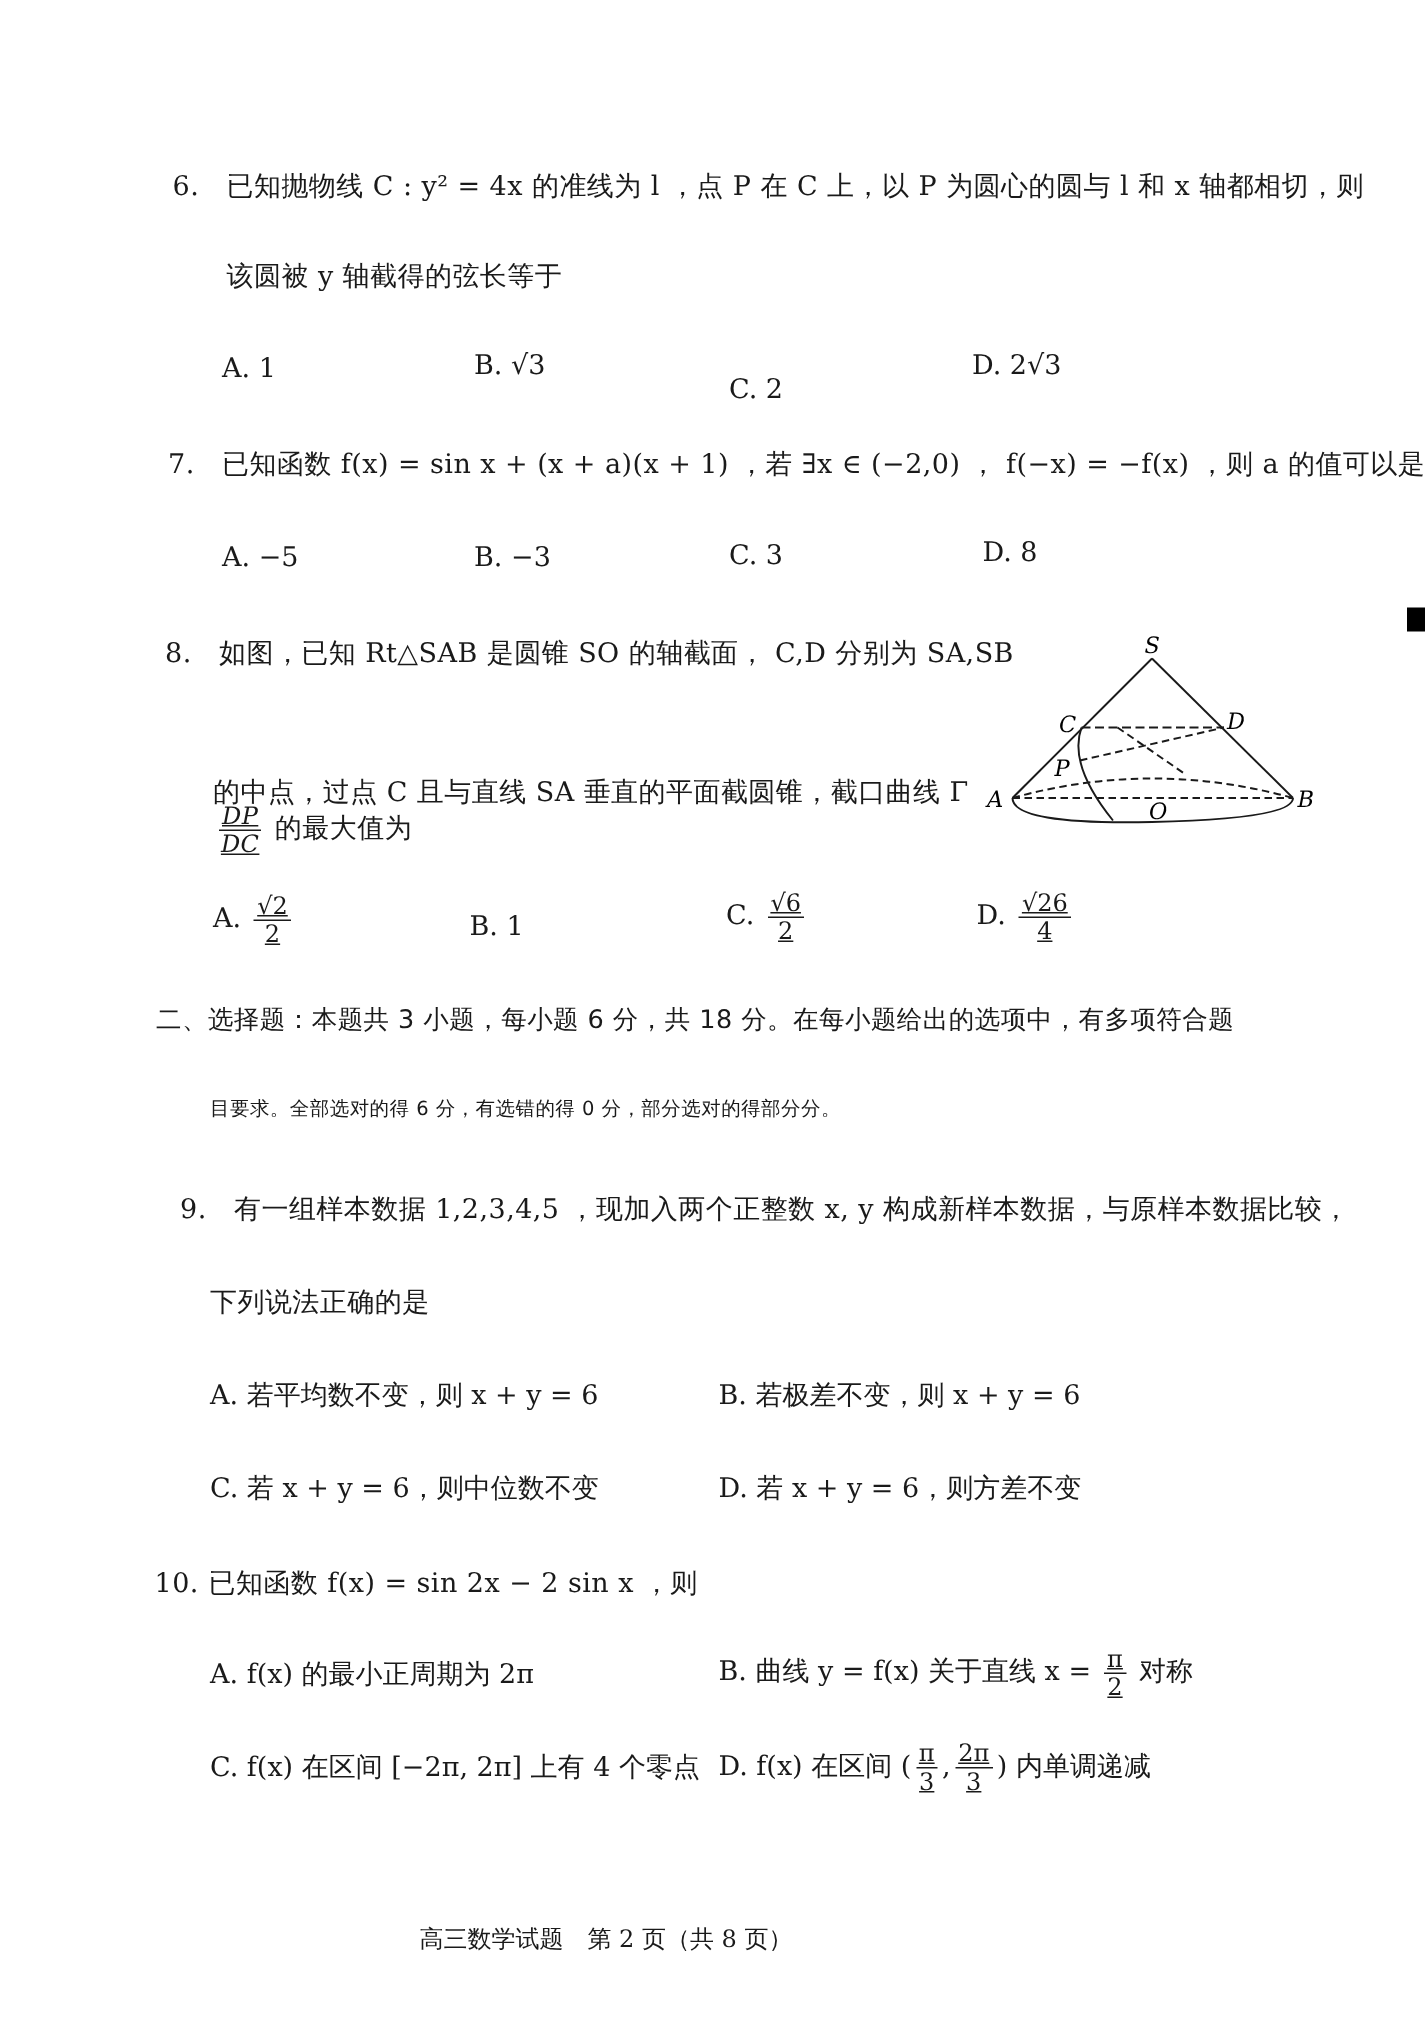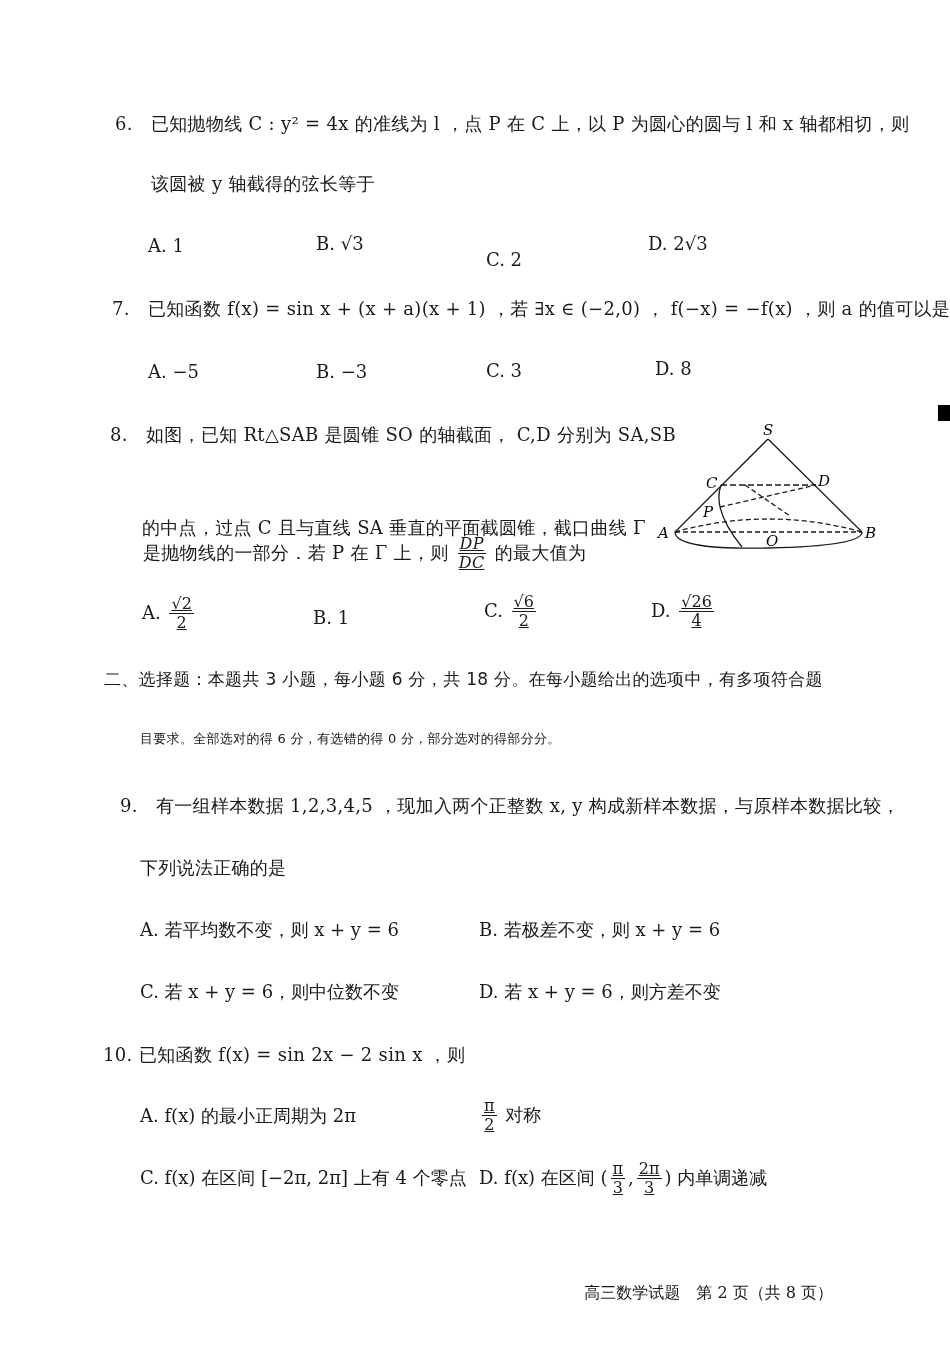--- a/index.html
+++ b/index.html
@@ -8,21 +8,21 @@
     font-family: "DejaVu Serif", "Liberation Serif", serif; color: #1a1a1a;
   }
   .line { position: absolute; font-size: 18px; white-space: nowrap; letter-spacing: 0.3px; }
   .bold { font-weight: normal; font-family: "DejaVu Sans", "Liberation Sans", sans-serif; }
   .num { display: inline-block; width: 36px; }
   .opt { position: absolute; font-size: 18px; white-space: nowrap; }
   .frac { display: inline-flex; flex-direction: column; align-items: center; vertical-align: middle; font-size: 16px; line-height: 18px; margin: 0 3px; text-decoration: underline; }
   .frac .n { border-bottom: 1px solid #1a1a1a; padding: 0 2px; }
   i { font-style: italic; }
   .marker { position: absolute; left: 938px; top: 405px; width: 12px; height: 16px; background: #000; }
-  .footer { position: absolute; top: 1283px; left: 0; width: 808px; text-align: right; font-size: 16px; padding-left: 25px; }
+  .footer { position: absolute; top: 1283px; left: 0; width: 808px; text-align: center; font-size: 16px; }
   svg text { font-family: "DejaVu Serif", serif; font-style: italic; font-size: 15px; }
 </style>
 </head>
 <body>
 
 <div class="line" style="left:115px;top:112px;">
   <span class="num">6.</span><span>已知抛物线 C : y² = 4x 的准线为 l ，点 P 在 C 上，以 P 为圆心的圆与 l 和 x 轴都相切，则</span>
 </div>
 <div class="line" style="left:151px;top:172px;">该圆被 y 轴截得的弦长等于</div>
 <div class="opt" style="left:148px;top:235px;">A. 1</div>
@@ -38,21 +38,20 @@
 <div class="opt" style="left:486px;top:360px;">C. 3</div>
 <div class="opt" style="left:655px;top:358px;">D. 8</div>
 
 <div class="marker"></div>
 
 <div class="line" style="left:110px;top:423px;">
   <span class="num">8.</span><span>如图，已知 Rt△SAB 是圆锥 SO 的轴截面， C,D 分别为 SA,SB</span>
 </div>
 <div class="line" style="left:142px;top:484px;margin-top:32px;">的中点，过点 C 且与直线 SA 垂直的平面截圆锥，截口曲线 Γ</div>
 <div class="line" style="left:143px;top:535px;">
-  <span>是抛物线的一部分．若 P 在 Γ 上，则</span>
   <span class="frac">
       <i class="n">DP</i>
       <i>DC</i>
     </span>
   <span>的最大值为</span>
 </div>
 <div class="opt" style="left:142px;top:595px;">
   <span>A.</span>
   <span class="frac">
       <span class="n">√2</span>
@@ -108,20 +107,21 @@
 <div class="opt" style="left:140px;top:918px;">A. 若平均数不变，则 x + y = 6</div>
 <div class="opt" style="left:479px;top:918px;">B. 若极差不变，则 x + y = 6</div>
 <div class="opt" style="left:140px;top:980px;">C. 若 x + y = 6，则中位数不变</div>
 <div class="opt" style="left:479px;top:980px;">D. 若 x + y = 6，则方差不变</div>
 
 <div class="line" style="left:103px;top:1043px;">
   <span class="num">10.</span><span>已知函数 f(x) = sin 2x − 2 sin x ，则</span>
 </div>
 <div class="opt" style="left:140px;top:1104px;">A.  f(x) 的最小正周期为 2π</div>
 <div class="opt" style="left:479px;top:1097px;">
+  <span>B.  曲线 y = f(x) 关于直线 x =</span>
   <span class="frac">
       <span class="n">π</span>
       <span>2</span>
     </span>
   <span>对称</span>
 </div>
 <div class="opt" style="left:140px;top:1166px;">C.  f(x) 在区间 [−2π, 2π] 上有 4 个零点</div>
 <div class="opt" style="left:479px;top:1160px;">
   <span>D.  f(x) 在区间 (</span><span class="frac">
       <span class="n">π</span>

